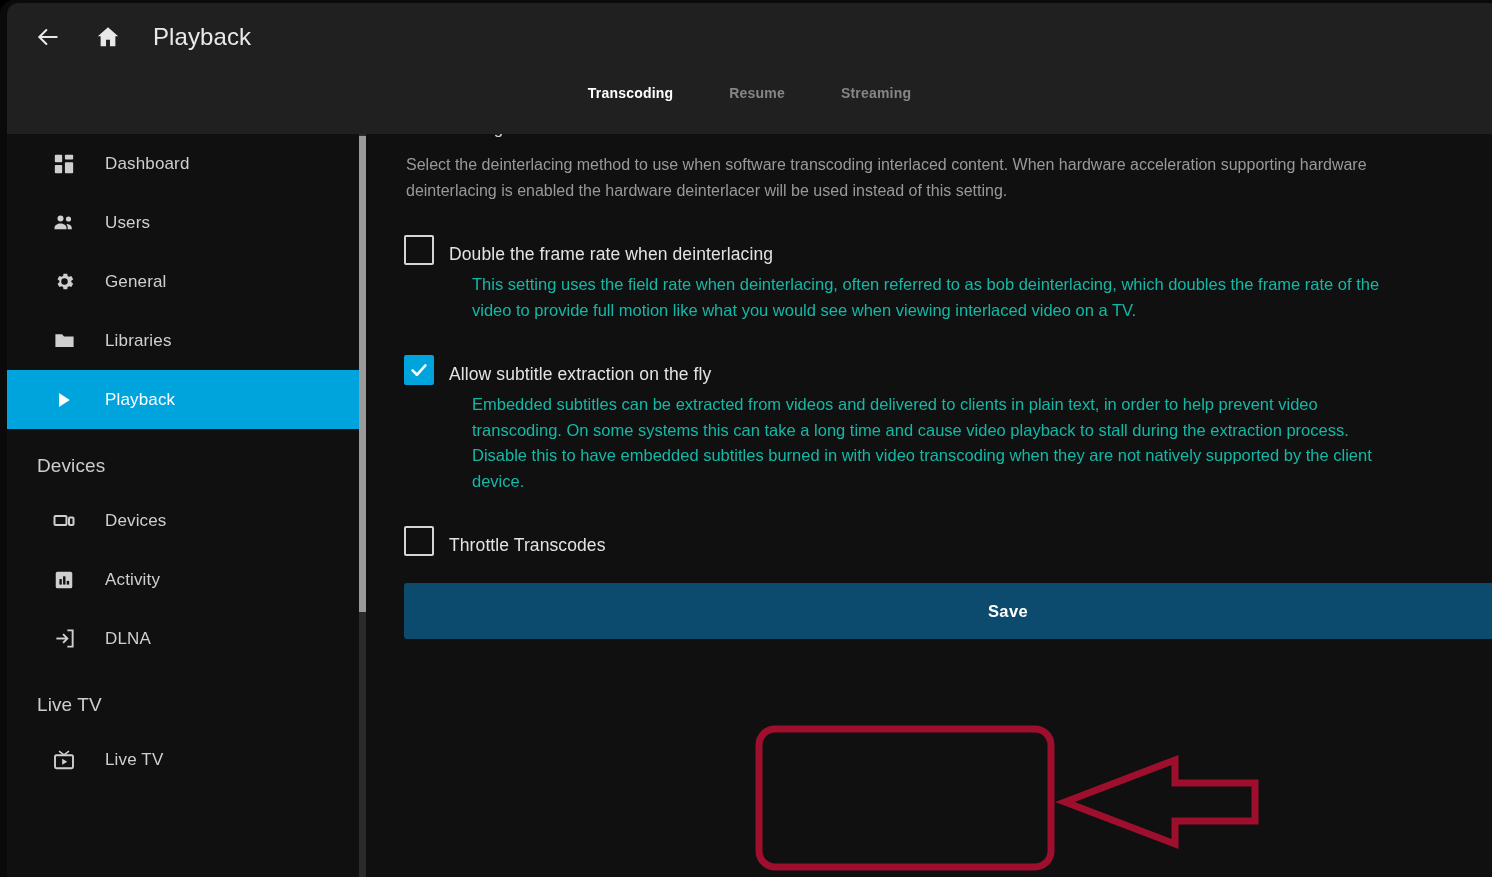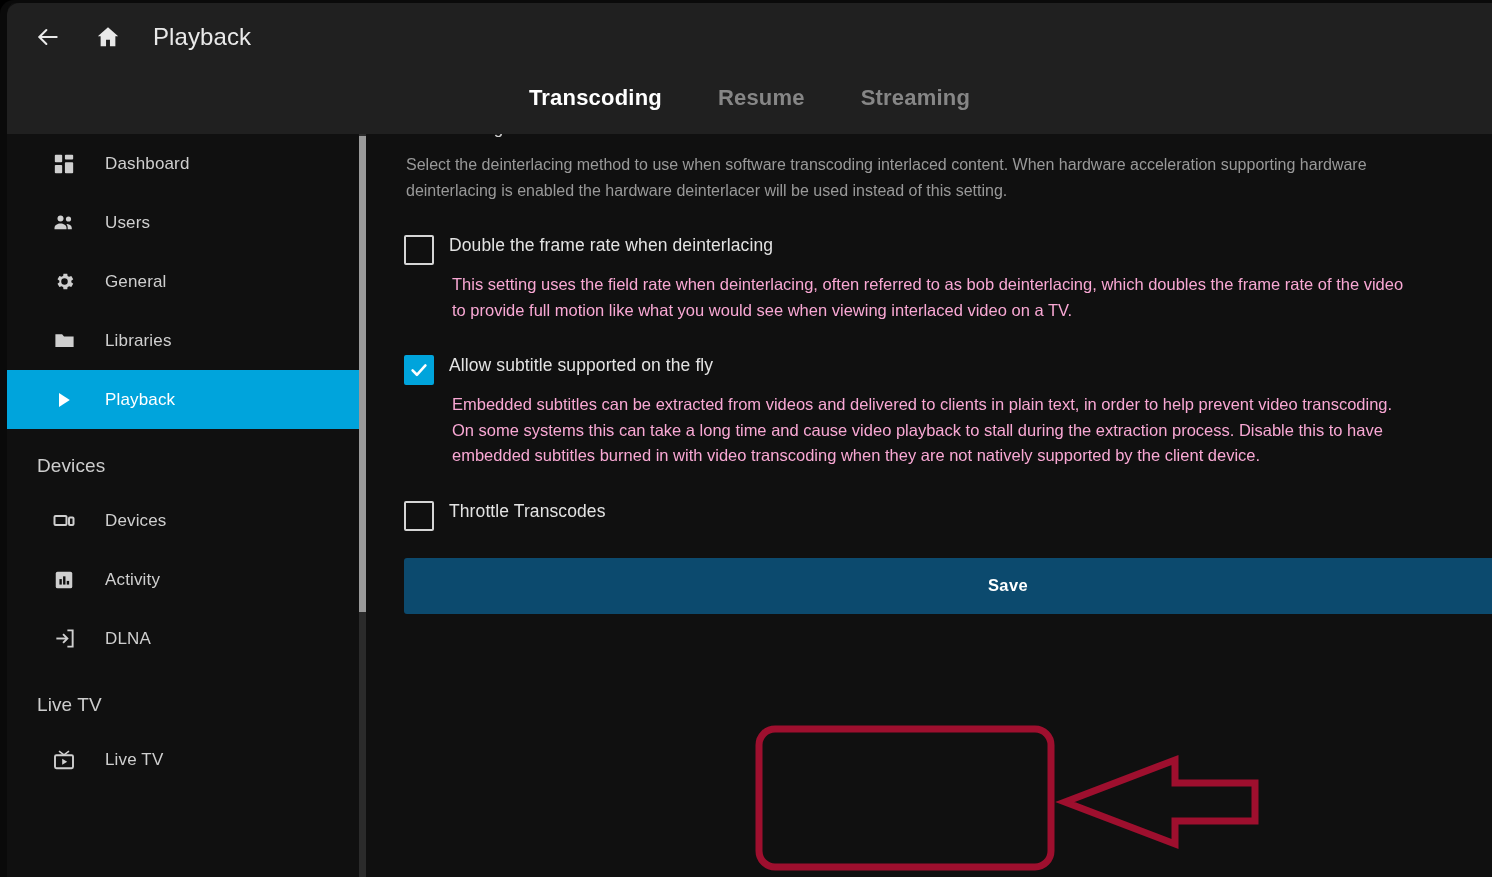--- a/index.html
+++ b/index.html
@@ -71,21 +71,21 @@
     position: absolute;
     left: 0; right: 0;
     top: 78px;
     height: 50px;
     display: flex;
     justify-content: center;
     align-items: flex-start;
     gap: 0;
   }
   .tab {
-    font-size: 22px;
+    font-size: 14px;
     letter-spacing: .2px;
     padding: 4px 28px 14px 28px;
     color: #868686;
     background: transparent;
     border: none;
     cursor: pointer;
     font-family: "Liberation Sans", sans-serif;
     font-weight: 700;
     white-space: nowrap;
   }
@@ -206,21 +206,21 @@
     color: #999999;
     font-size: 16px;
     line-height: 25.5px;
     margin: 13px 0 0 2px;
     max-width: 995px;
   }
 
   .check-block { margin-top: 32px; }
   .check-row {
     display: flex;
-    align-items: flex-start;
+    align-items: flex-end;
     cursor: pointer;
   }
   .checkbox {
     width: 30px;
     height: 30px;
     box-sizing: border-box;
     border: 2px solid #d5d5d5;
     border-radius: 2px;
     background: transparent;
     flex: 0 0 30px;
@@ -234,24 +234,24 @@
   }
   .checkbox svg { display: none; }
   .checkbox.checked svg { display: block; }
   .check-label {
     margin-left: 15px;
     color: #e3e3e3;
     font-size: 17.5px;
     letter-spacing: .1px;
   }
   .check-desc {
-    color: #f9a8d4;
+    color: #14b8a6;
     font-size: 16.5px;
     line-height: 25.5px;
-    margin: 7px 0 0 48px;
+    margin: 7px 0 0 68px;
     max-width: 960px;
   }
 
   .save-btn {
     margin-top: 27px;
     width: 1208px;
     height: 56px;
     background: #0c4a6e;
     color: #ffffff;
     border: none;
@@ -402,21 +402,21 @@
         <div class="check-desc">This setting uses the field rate when deinterlacing, often referred to as bob deinterlacing, which doubles the frame rate of the video to provide full motion like what you would see when viewing interlaced video on a TV.</div>
       </div>
 
       <div class="check-block">
         <div class="check-row">
           <span class="checkbox checked">
             <svg width="22" height="22" viewBox="0 0 24 24" fill="none" stroke="#ffffff" stroke-width="2.8" stroke-linecap="round" stroke-linejoin="round">
                 <path d="M5 12.5l4.7 4.7L19 7"></path>
               </svg>
           </span>
-          <span class="check-label">Allow subtitle supported on the fly</span>
+          <span class="check-label">Allow subtitle extraction on the fly</span>
         </div>
         <div class="check-desc">Embedded subtitles can be extracted from videos and delivered to clients in plain text, in order to help prevent video transcoding. On some systems this can take a long time and cause video playback to stall during the extraction process. Disable this to have embedded subtitles burned in with video transcoding when they are not natively supported by the client device.</div>
       </div>
 
       <div class="check-block">
         <div class="check-row">
           <span class="checkbox">
             
           </span>
           <span class="check-label">Throttle Transcodes</span>

